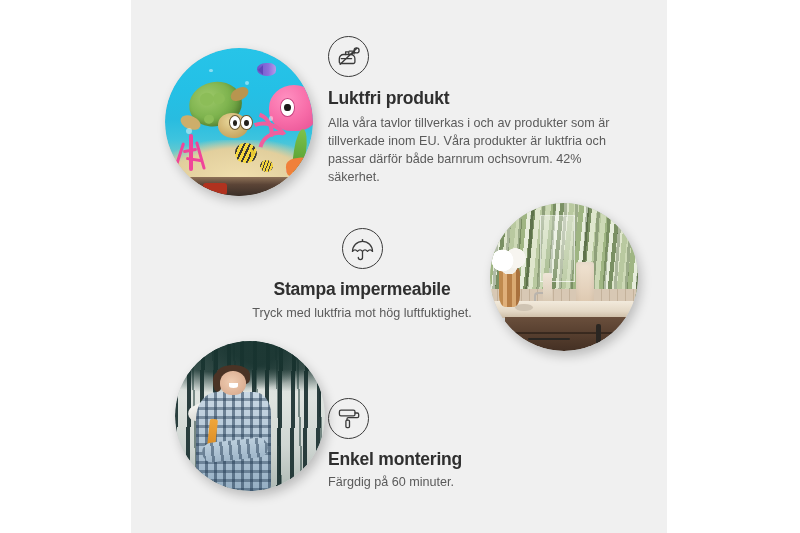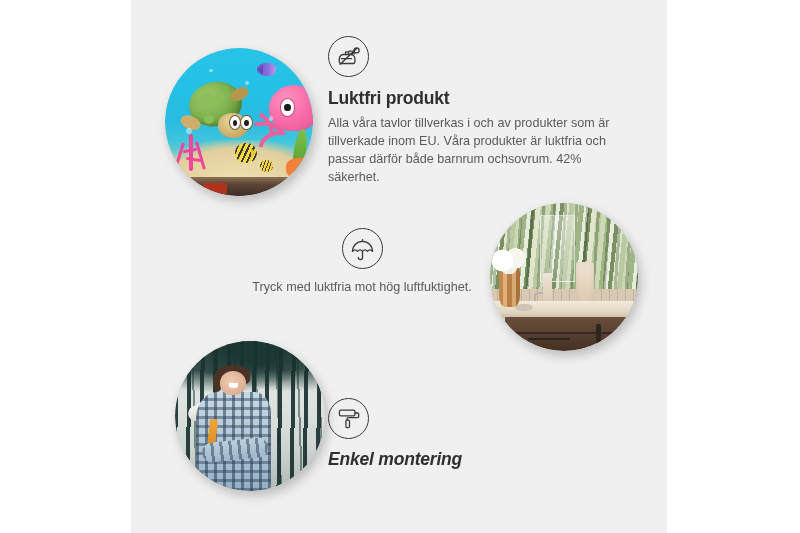--- a/index.html
+++ b/index.html
@@ -359,21 +359,21 @@
   #block-odour { left: 197px; top: 36px; width: 296px; }
   #block-odour .icon-circle { margin-bottom: 11px; }
   #block-odour .head { margin-bottom: 6px; }
 
   
   #block-water { left: 75px; top: 228px; width: 312px; text-align: center; }
   #block-water .icon-circle { margin: 0 auto 10px auto; }
   #block-water .head { margin-bottom: 5px; }
 
   
-  #block-mount { left: 197px; top: 398px; width: 280px; font-style: italic; }
+  #block-mount { left: 197px; top: 398px; width: 280px; }
   #block-mount .icon-circle { margin-bottom: 10px; }
   #block-mount .head { margin-bottom: 4px; }
 </style>
 </head>
 <body>
 
 <div class="stage">
   <div class="canvas">
 
     <div class="photo" id="photo-ocean">
@@ -469,30 +469,32 @@
       <div class="icon-circle">
         <svg viewBox="0 0 39 39" width="39" height="39" aria-hidden="true">
           <g fill="none" stroke="#3a3a3a" stroke-width="1.3" stroke-linecap="round" stroke-linejoin="round">
             <path d="M9.5 22.4 a10 10 0 0 1 20 0"></path>
             <path d="M9.5 22.4 q2.5 -3.2 5 0 q2.5 -3.2 5 0 q2.5 -3.2 5 0 q2.5 -3.2 5 0"></path>
             <path d="M19.5 22.4 v6.1 a2.1 2.1 0 0 1 -4.2 0"></path>
             <path d="M19.5 12.4 v-1.8"></path>
           </g>
         </svg>
       </div>
+      <div class="head">Stampa impermeabile</div>
       <div class="body">Tryck med luktfria mot hög luftfuktighet.</div>
     </div>
 
     <div class="block" id="block-mount">
       <div class="icon-circle">
         <svg viewBox="0 0 39 39" width="39" height="39" aria-hidden="true">
           <g fill="none" stroke="#3a3a3a" stroke-width="1.3" stroke-linecap="round" stroke-linejoin="round">
             <rect x="10.4" y="11.2" width="15.6" height="5.6" rx="1.6"></rect>
             <path d="M26 14 h2.3 a1.4 1.4 0 0 1 1.4 1.4 v1.9 a1.4 1.4 0 0 1 -1.4 1.4 h-9.1 a1.2 1.2 0 0 0 -1.2 1.2 v1.3"></path>
             <rect x="16.9" y="21.2" width="3.6" height="7.4" rx="1.1"></rect>
           </g>
         </svg>
       </div>
       <div class="head">Enkel montering</div>
+      <div class="body">Färgdig på 60 minuter.</div>
     </div>
 
   </div>
 </div>
 
 </body></html>

